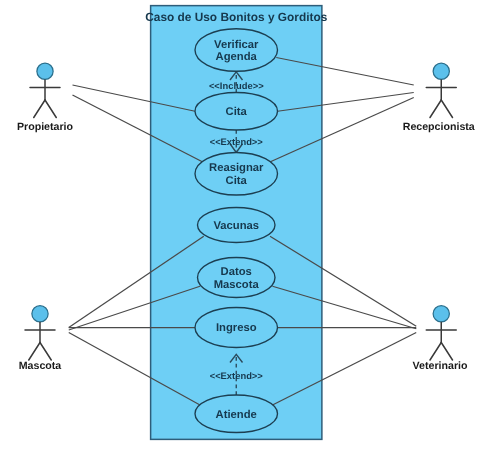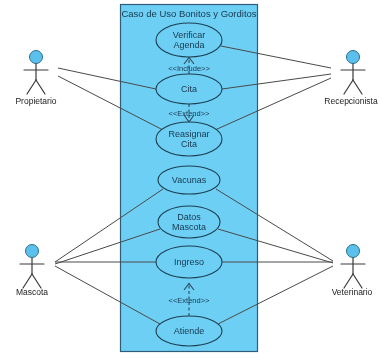--- a/index.html
+++ b/index.html
@@ -9,20 +9,21 @@
   }
   body {
     font-family: "Liberation Sans", sans-serif;
   }
   #diagram-root {
     position: relative;
     width: 382px;
     height: 360px;
     background: #ffffff;
     overflow: hidden;
+    font-weight: bold;
   }
   svg.diagram-canvas {
     position: absolute;
     left: 0;
     top: 0;
     width: 382px;
     height: 360px;
     display: block;
   }
   .system-box-rect {

